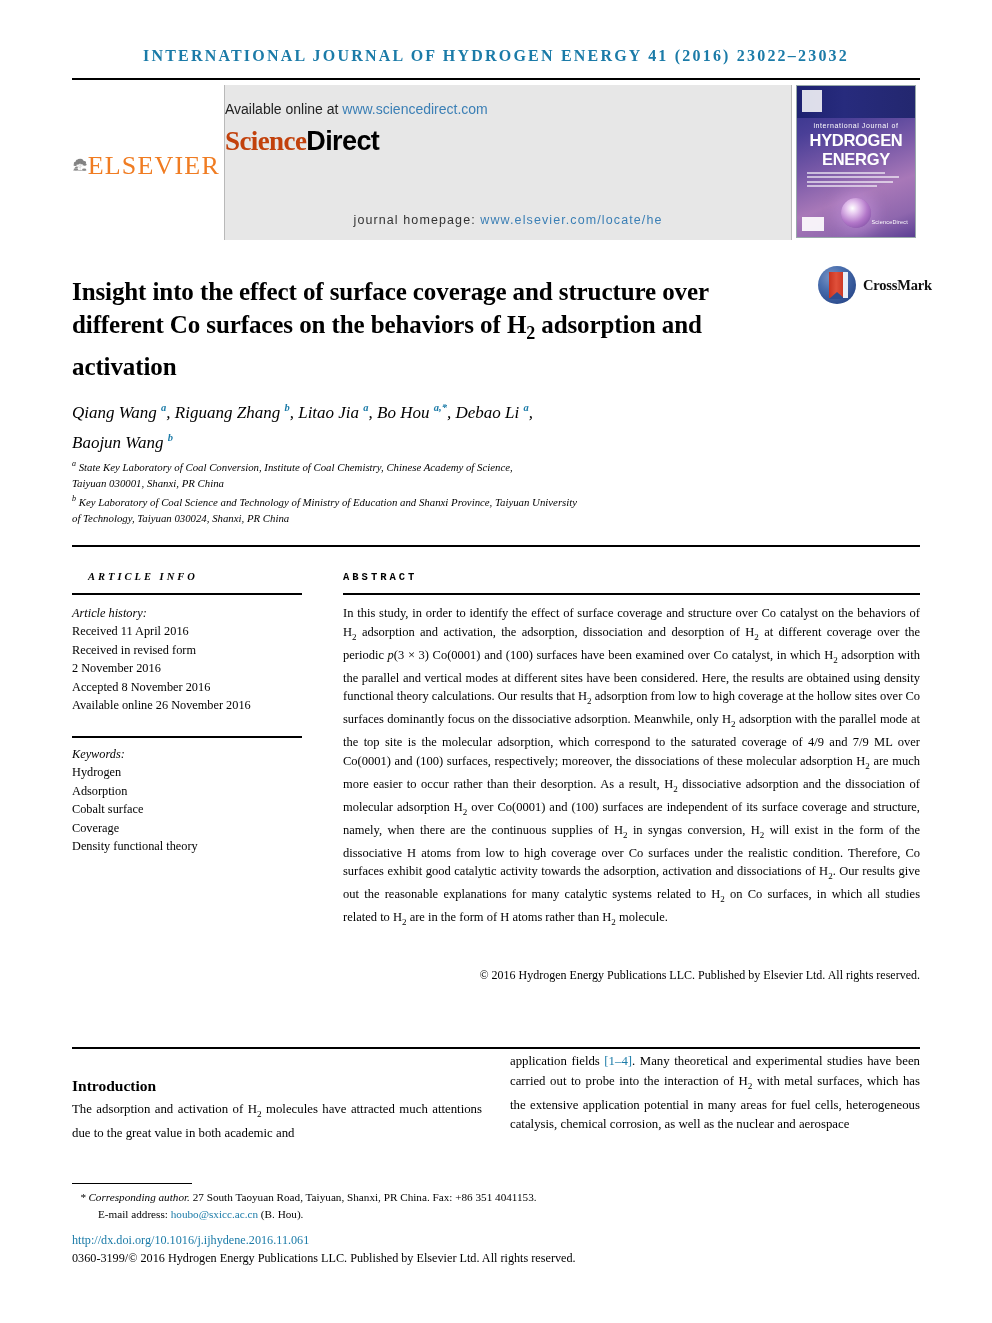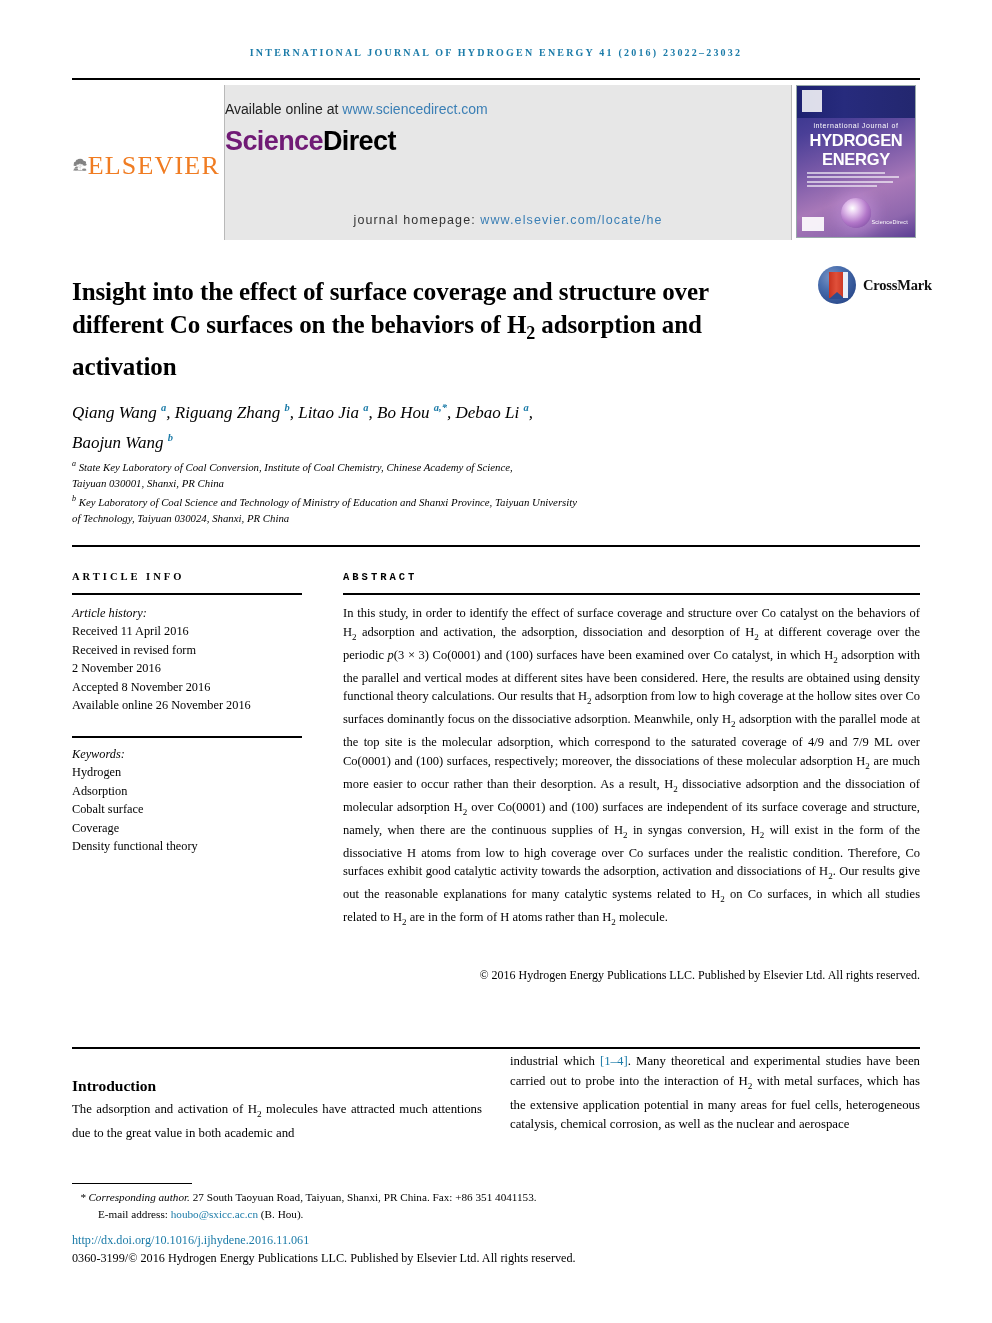--- a/index.html
+++ b/index.html
@@ -26,21 +26,21 @@
 
   
   .running-head {
     position: absolute;
     top: 47px;
     left: 72px;
     width: 848px;
     text-align: center;
     color: #1b7ba8;
     font-family: "Liberation Serif", "DejaVu Serif", serif;
-    font-size: 10px;
+    font-size: 16px;
     font-weight: bold;
     letter-spacing: 2.2px;
     text-transform: uppercase;
   }
   .head-rule {
     position: absolute;
     top: 78px;
     left: 72px;
     width: 848px;
     height: 2px;
@@ -94,21 +94,21 @@
     color: #222;
   }
   .sd-avail .lnk { color: #3b7fb5; }
   .sd-logo {
     margin-top: 9px;
     font-family: "Liberation Sans", sans-serif;
     font-size: 27px;
     font-weight: bold;
     letter-spacing: -0.6px;
   }
-  .sd-logo .sd-sci { color: #701a75; }
+  .sd-logo .sd-sci { color: #c2410c; font-family: Liberation Serif, serif; }
   .sd-logo .sd-dir { color: #000000; }
   .sd-home {
     position: absolute;
     bottom: 13px;
     left: 0;
     width: 100%;
     text-align: center;
     font-family: "Liberation Sans", sans-serif;
     font-size: 12.5px;
     letter-spacing: 1.1px;
@@ -275,21 +275,21 @@
   }
 
   
   .sec-label {
     position: absolute;
     font-size: 10.5px;
     font-weight: bold;
     letter-spacing: 3px;
     text-transform: uppercase;
   }
-  #lbl-info { top: 571px; left: 72px; }
+  #lbl-info { top: 571px; left: 88px; font-style: italic; }
   #lbl-abstract { top: 571px; left: 343px; font-family: Liberation Mono, monospace; }
   #rule-info { top: 593px; left: 72px; width: 230px; }
   #rule-abstract { top: 593px; left: 343px; width: 577px; }
 
   .info-col {
     position: absolute;
     top: 604px;
     left: 72px;
     width: 235px;
     font-size: 12.3px;
@@ -520,21 +520,21 @@
 
   <div class="rule-main" id="rule-body"></div>
 
   <h2 class="sec-head">Introduction</h2>
 
   <div class="col-left">
     <p>The adsorption and activation of H<sub>2</sub> molecules have attracted much attentions due to the great value in both academic and</p>
   </div>
 
   <div class="col-right">
-    <p><span>industrial which </span><span class="cite">[1–4]</span>. Many theoretical and experimental studies have been carried out to probe into the interaction of H<sub>2</sub> with metal surfaces, which has the extensive application potential in many areas for fuel cells, heterogeneous catalysis, chemical corrosion, as well as the nuclear and aerospace</p>
+    <p><span>application fields </span><span class="cite">[1–4]</span>. Many theoretical and experimental studies have been carried out to probe into the interaction of H<sub>2</sub> with metal surfaces, which has the extensive application potential in many areas for fuel cells, heterogeneous catalysis, chemical corrosion, as well as the nuclear and aerospace</p>
   </div>
 
   <div id="rule-foot"></div>
   <div class="footnote">
     <span class="ind"><span class="it">* Corresponding author.</span><span> 27 South Taoyuan Road, Taiyuan, Shanxi, PR China. Fax: +86 351 4041153.</span></span>
     <span class="ind2"><span>E-mail address: </span><span class="mail">houbo@sxicc.ac.cn</span><span> (B. Hou).</span></span>
   </div>
   <div class="doi">http://dx.doi.org/10.1016/j.ijhydene.2016.11.061</div>
   <div class="issn">0360-3199/© 2016 Hydrogen Energy Publications LLC. Published by Elsevier Ltd. All rights reserved.</div>
 

